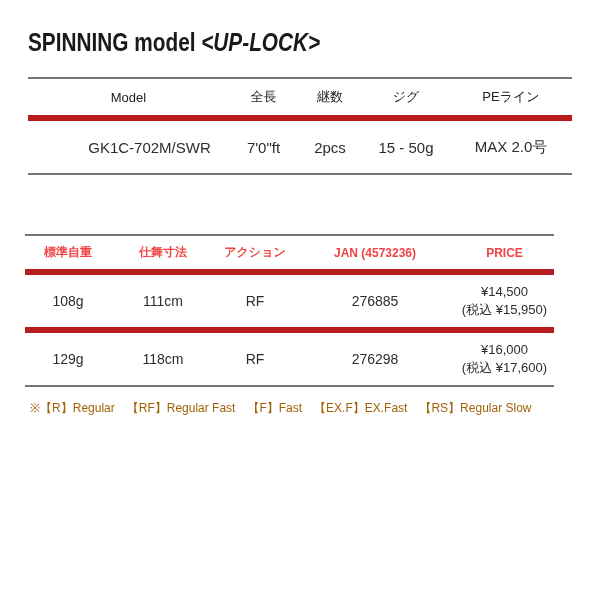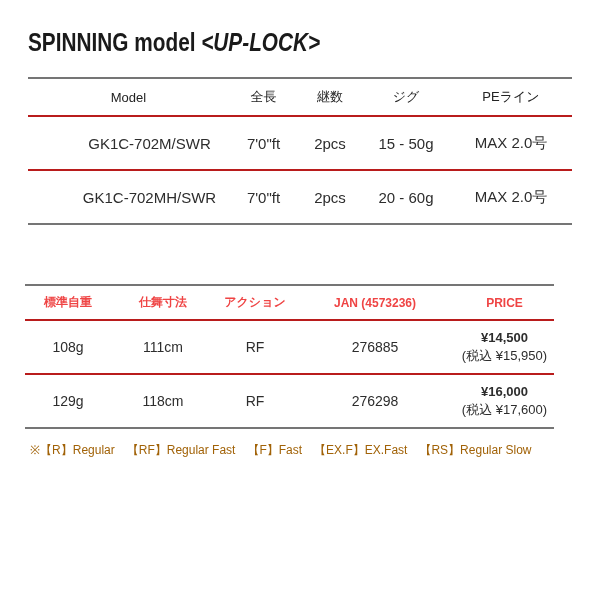--- a/index.html
+++ b/index.html
@@ -31,21 +31,21 @@
     border-collapse: collapse;
     table-layout: fixed;
     border-top: 2px solid #757575;
     border-bottom: 2px solid #757575;
   }
   table.tbl th, table.tbl td {
     text-align: center;
     vertical-align: middle;
     padding: 0;
     font-weight: normal;
-    border-bottom: 2px solid #b91c1c;
+    border-bottom: 6px solid #b91c1c;
   }
   table.tbl tr:last-child td { border-bottom: none; }
 
   
   #spec-table { width: 544px; margin: 21px 0 0 28px; }
   #spec-table th { height: 36px; font-size: 13px; color: #232323; }
   #spec-table td { height: 52px; font-size: 15px; }
   #spec-table td.model-cell { position: relative; padding-left: 42px; text-align: center; }
   .new-badge {
     position: absolute;
@@ -53,21 +53,21 @@
     transform: translateY(-50%);
     font-weight: bold;
     font-size: 15px;
     color: #e60012;
   }
 
   
   #detail-table { width: 529px; margin: 59px 0 0 25px; }
   #detail-table th { height: 33px; font-size: 12px; color: #ef4444; font-weight: bold; }
   #detail-table td { height: 52px; font-size: 14px; }
-  .price-main { font-size: 13px; line-height: 18px; font-weight: bold; }
+  .price-main { font-size: 13px; line-height: 18px; }
   .price-tax  { font-size: 13px; line-height: 18px; }
 
   
   .footnote {
     margin: 12px 0 0 30px;
     font-size: 12px;
     color: #a16207;
     white-space: pre;
   }
 </style>
@@ -96,27 +96,20 @@
         <th>ジグ</th>
         <th>PEライン</th>
       </tr>
     </thead>
     <tbody>
       <tr>
         <td class="model-cell"><span>GK1C-702M/SWR</span></td>
         <td>7'0"ft</td>
         <td>2pcs</td>
         <td>15 - 50g</td>
-        <td>MAX 2.0号</td>
-      </tr>
-      <tr>
-        <td class="model-cell"><span>GK1C-702MH/SWR</span></td>
-        <td>7'0"ft</td>
-        <td>2pcs</td>
-        <td>20 - 60g</td>
         <td>MAX 2.0号</td>
       </tr>
     </tbody>
   </table>
 
   <table class="tbl" id="detail-table">
     <colgroup>
       <col style="width:86px">
         <col style="width:104px">
         <col style="width:80px">

